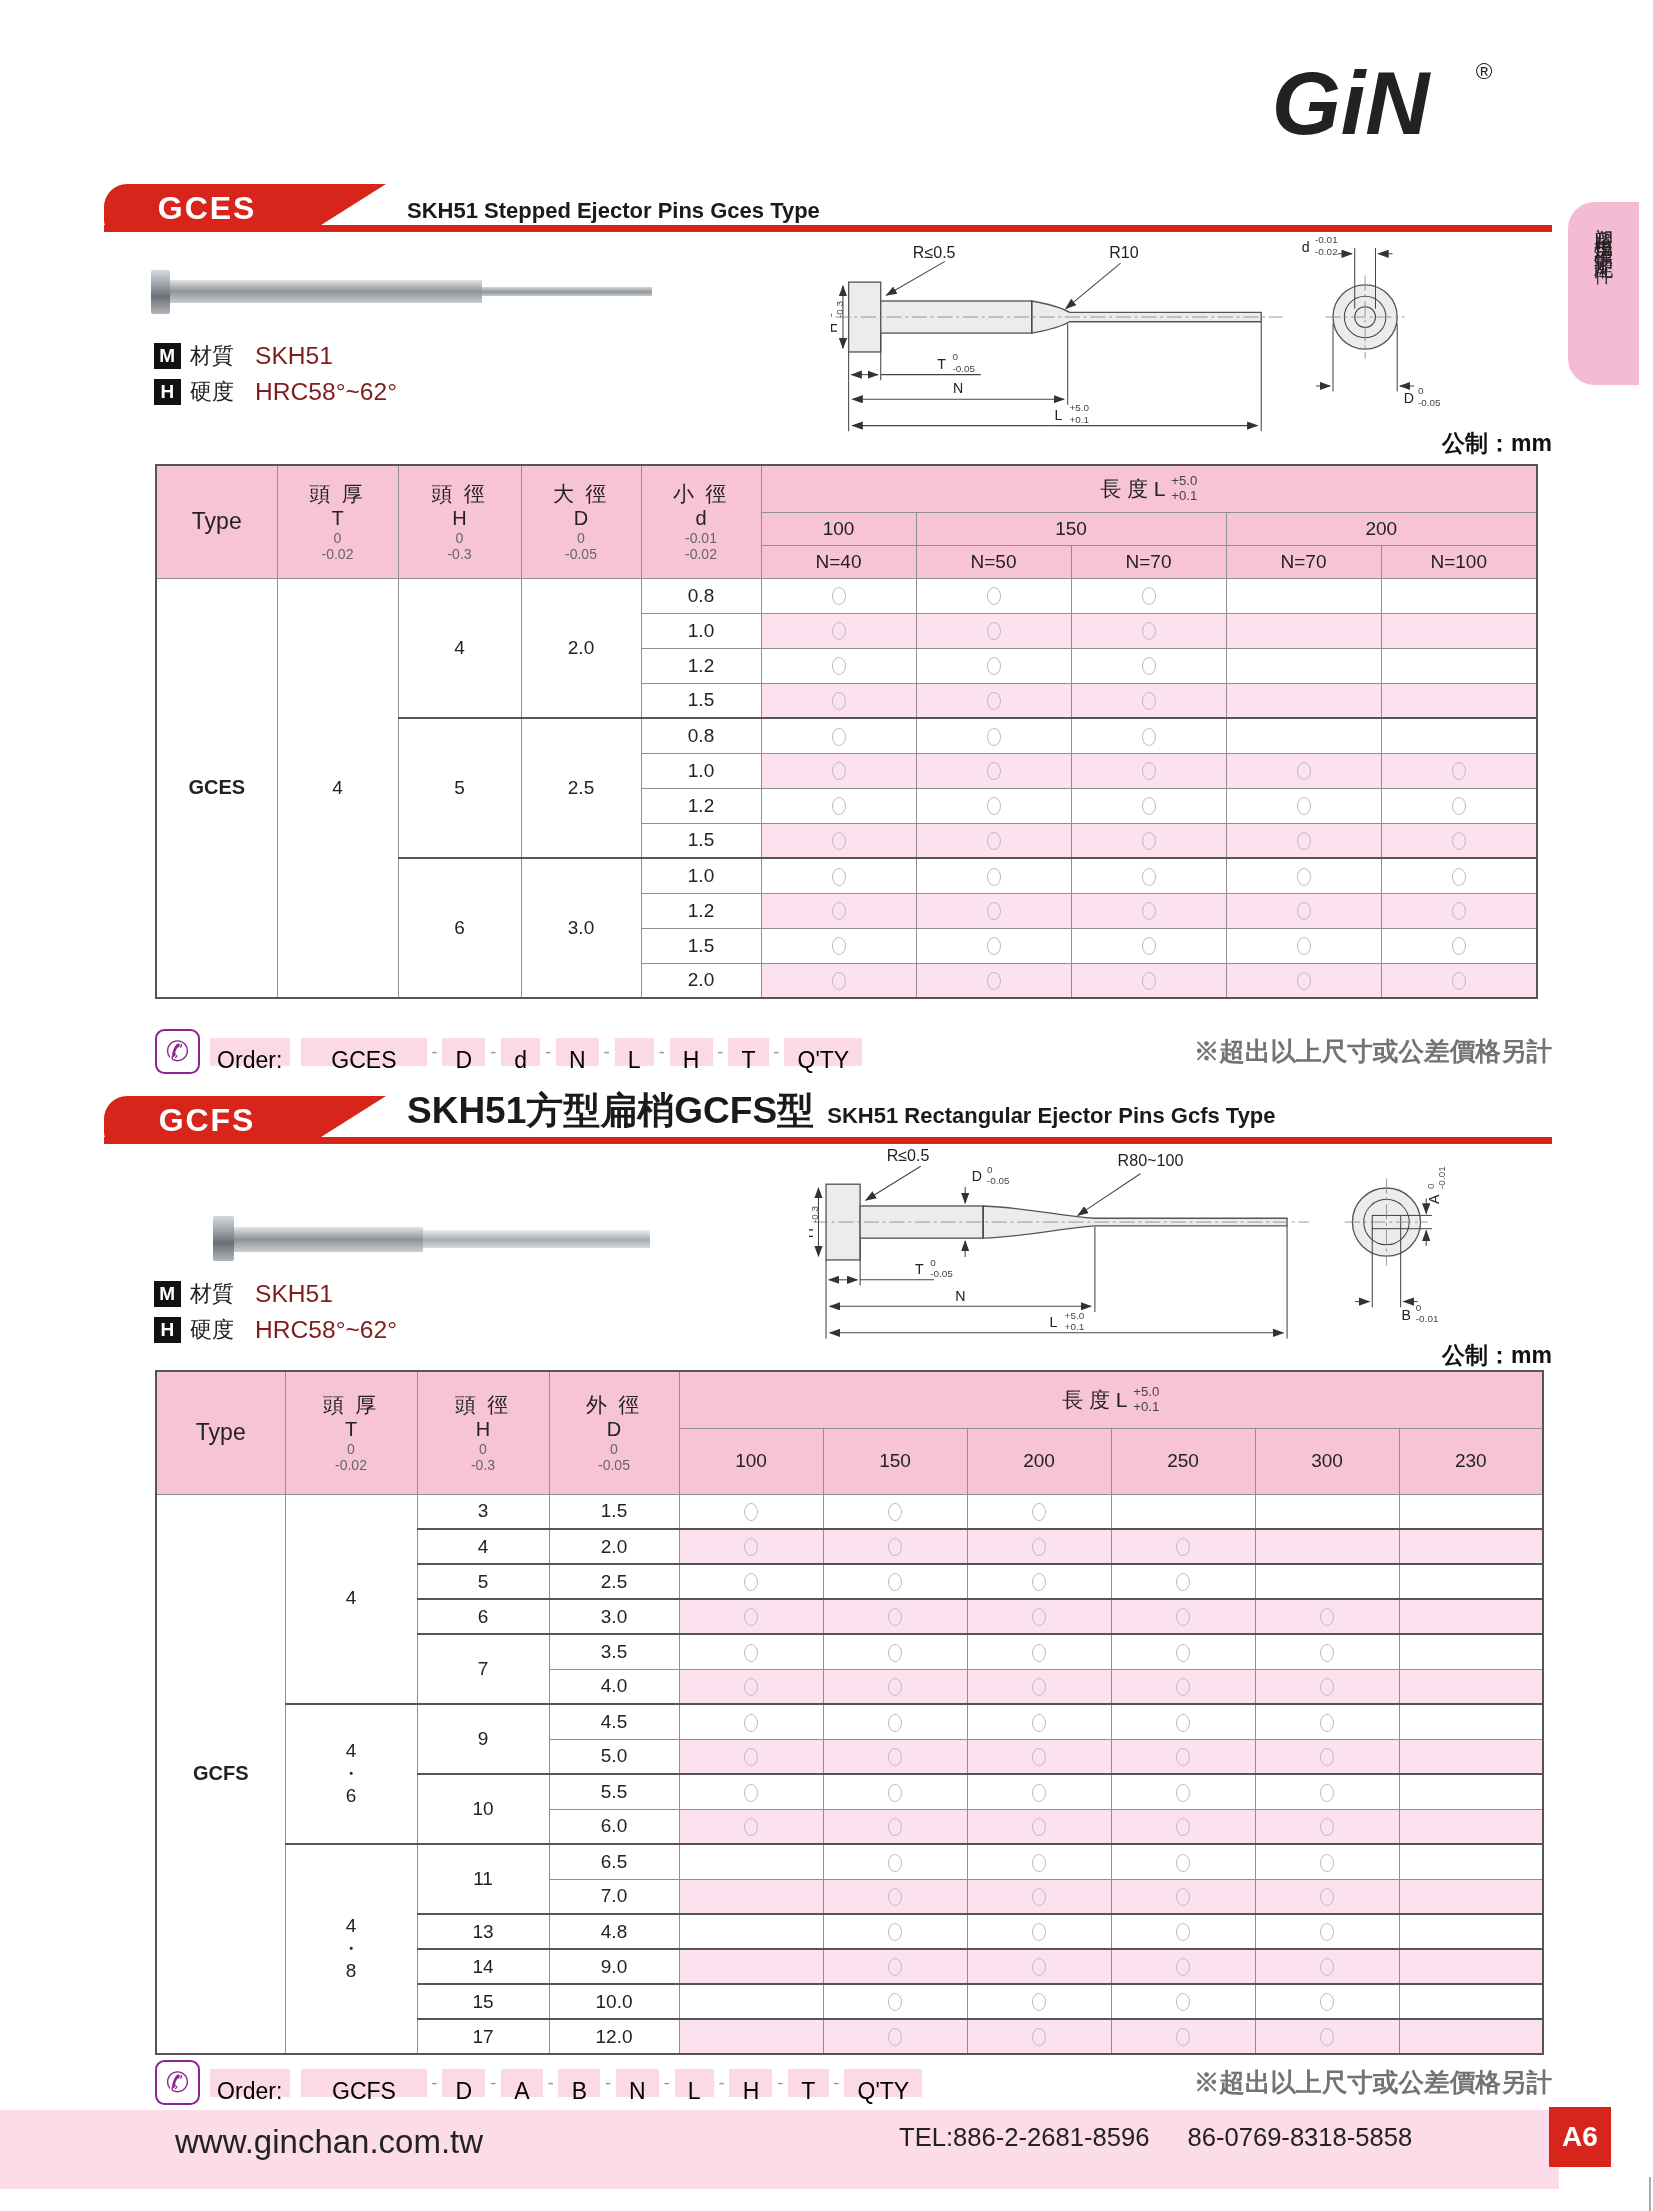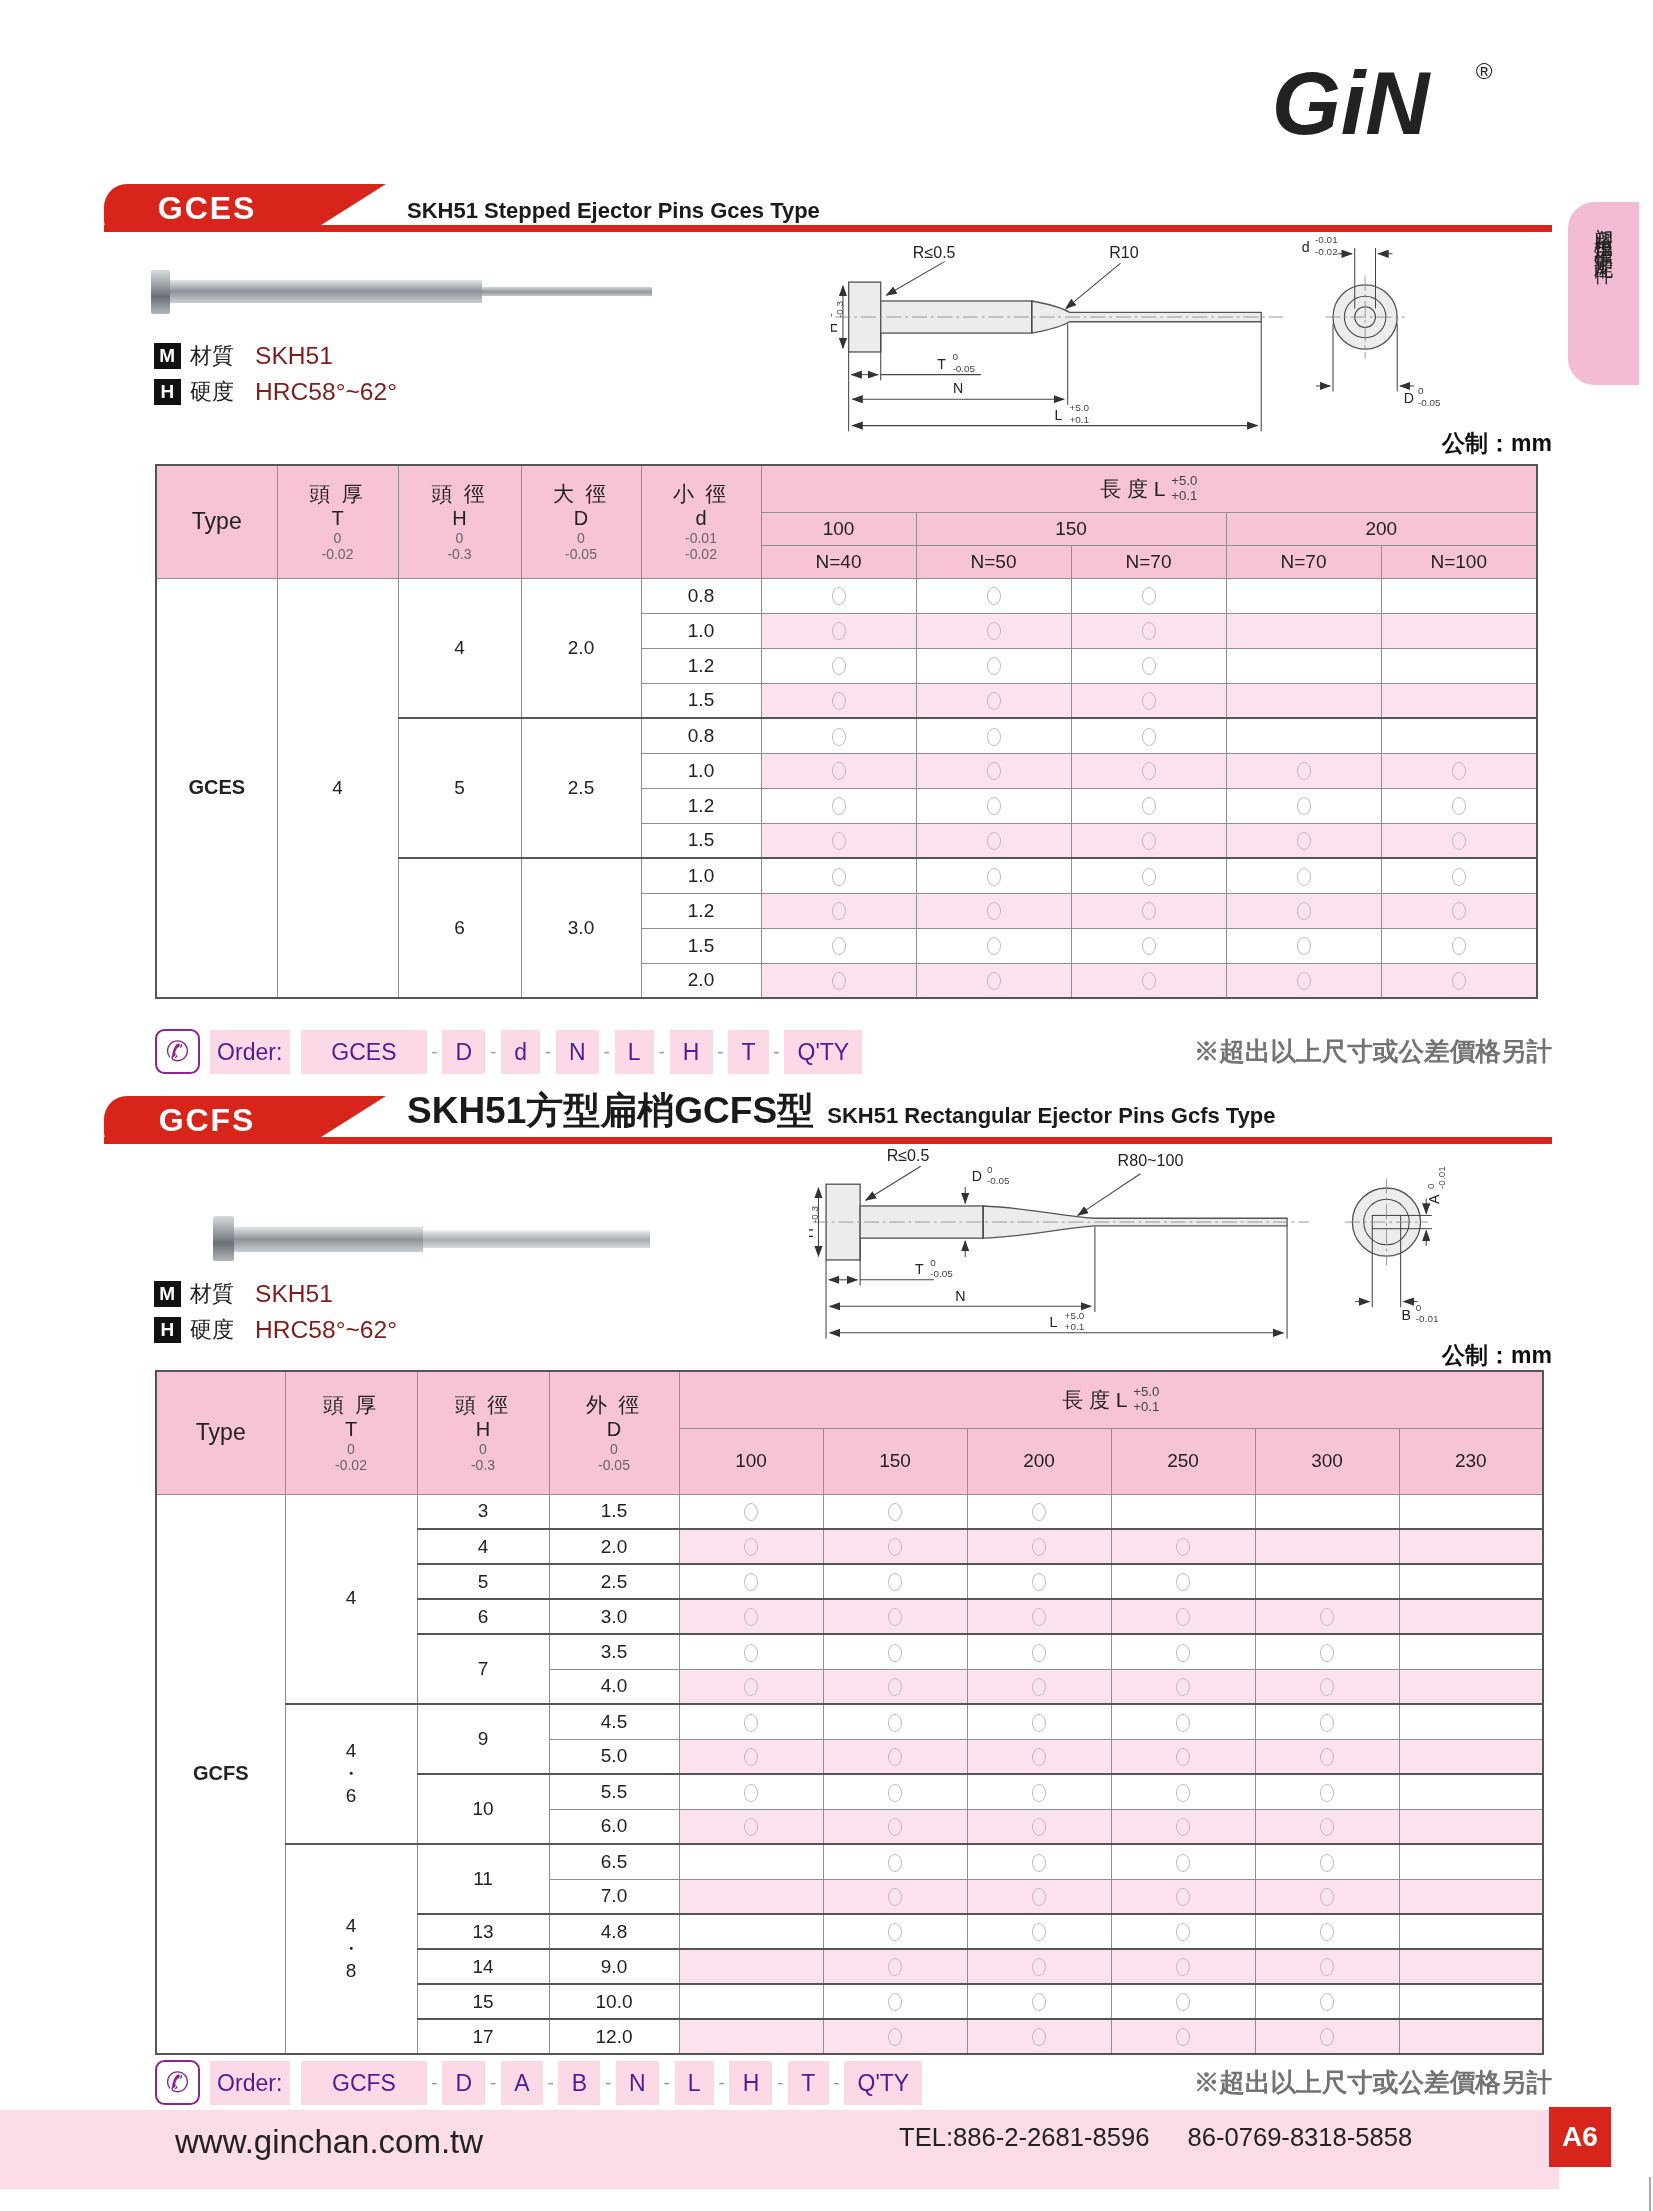--- a/index.html
+++ b/index.html
@@ -80,22 +80,22 @@
   .av.stripe{background:var(--stripe);}
   tr.gsep td,tr.tsep td,tr.hsep td{border-top:2.1px solid var(--bdark);}
   .circ{display:inline-block;width:14px;height:18px;border:1.9px solid #bcbcbc;border-radius:50%;
     box-sizing:border-box;vertical-align:middle;}
 
   
   .order{position:absolute;width:1397px;height:47px;display:flex;align-items:center;}
   .o-icon{width:45px;height:45px;border:2.8px solid var(--purple);border-radius:9.5px;background:#fff;
     color:var(--purple);font-size:28px;display:flex;align-items:center;justify-content:center;
     box-sizing:border-box;margin-right:9.5px;}
-  .chip{background:var(--chip);height:44px;line-height:44px;font-size:23px;text-align:center;
-    padding:0 13.2px;color:#4c1d95;}
+  .chip{background:var(--chip);height:28px;line-height:44px;font-size:23px;text-align:center;
+    padding:0 13.2px;color:#000000;}
   .o-label{margin-right:11.4px;padding:0 7.6px;}
   .chip-first{min-width:99px;}
   .osep{color:#999;font-size:19px;margin:0 4.7px;}
   .onote{position:absolute;right:0;top:5.7px;font-size:25.6px;font-weight:bold;color:#737373;white-space:nowrap;}
 
   
   svg text{font-family:"Liberation Sans",sans-serif;fill:#222;}
   .pin{fill:#ececec;stroke:#555;stroke-width:1.4;}
   .ln{stroke:#444;stroke-width:1.1;fill:none;}
   .cl{stroke:#888;stroke-width:0.9;fill:none;stroke-dasharray:16 4 3 4;}

